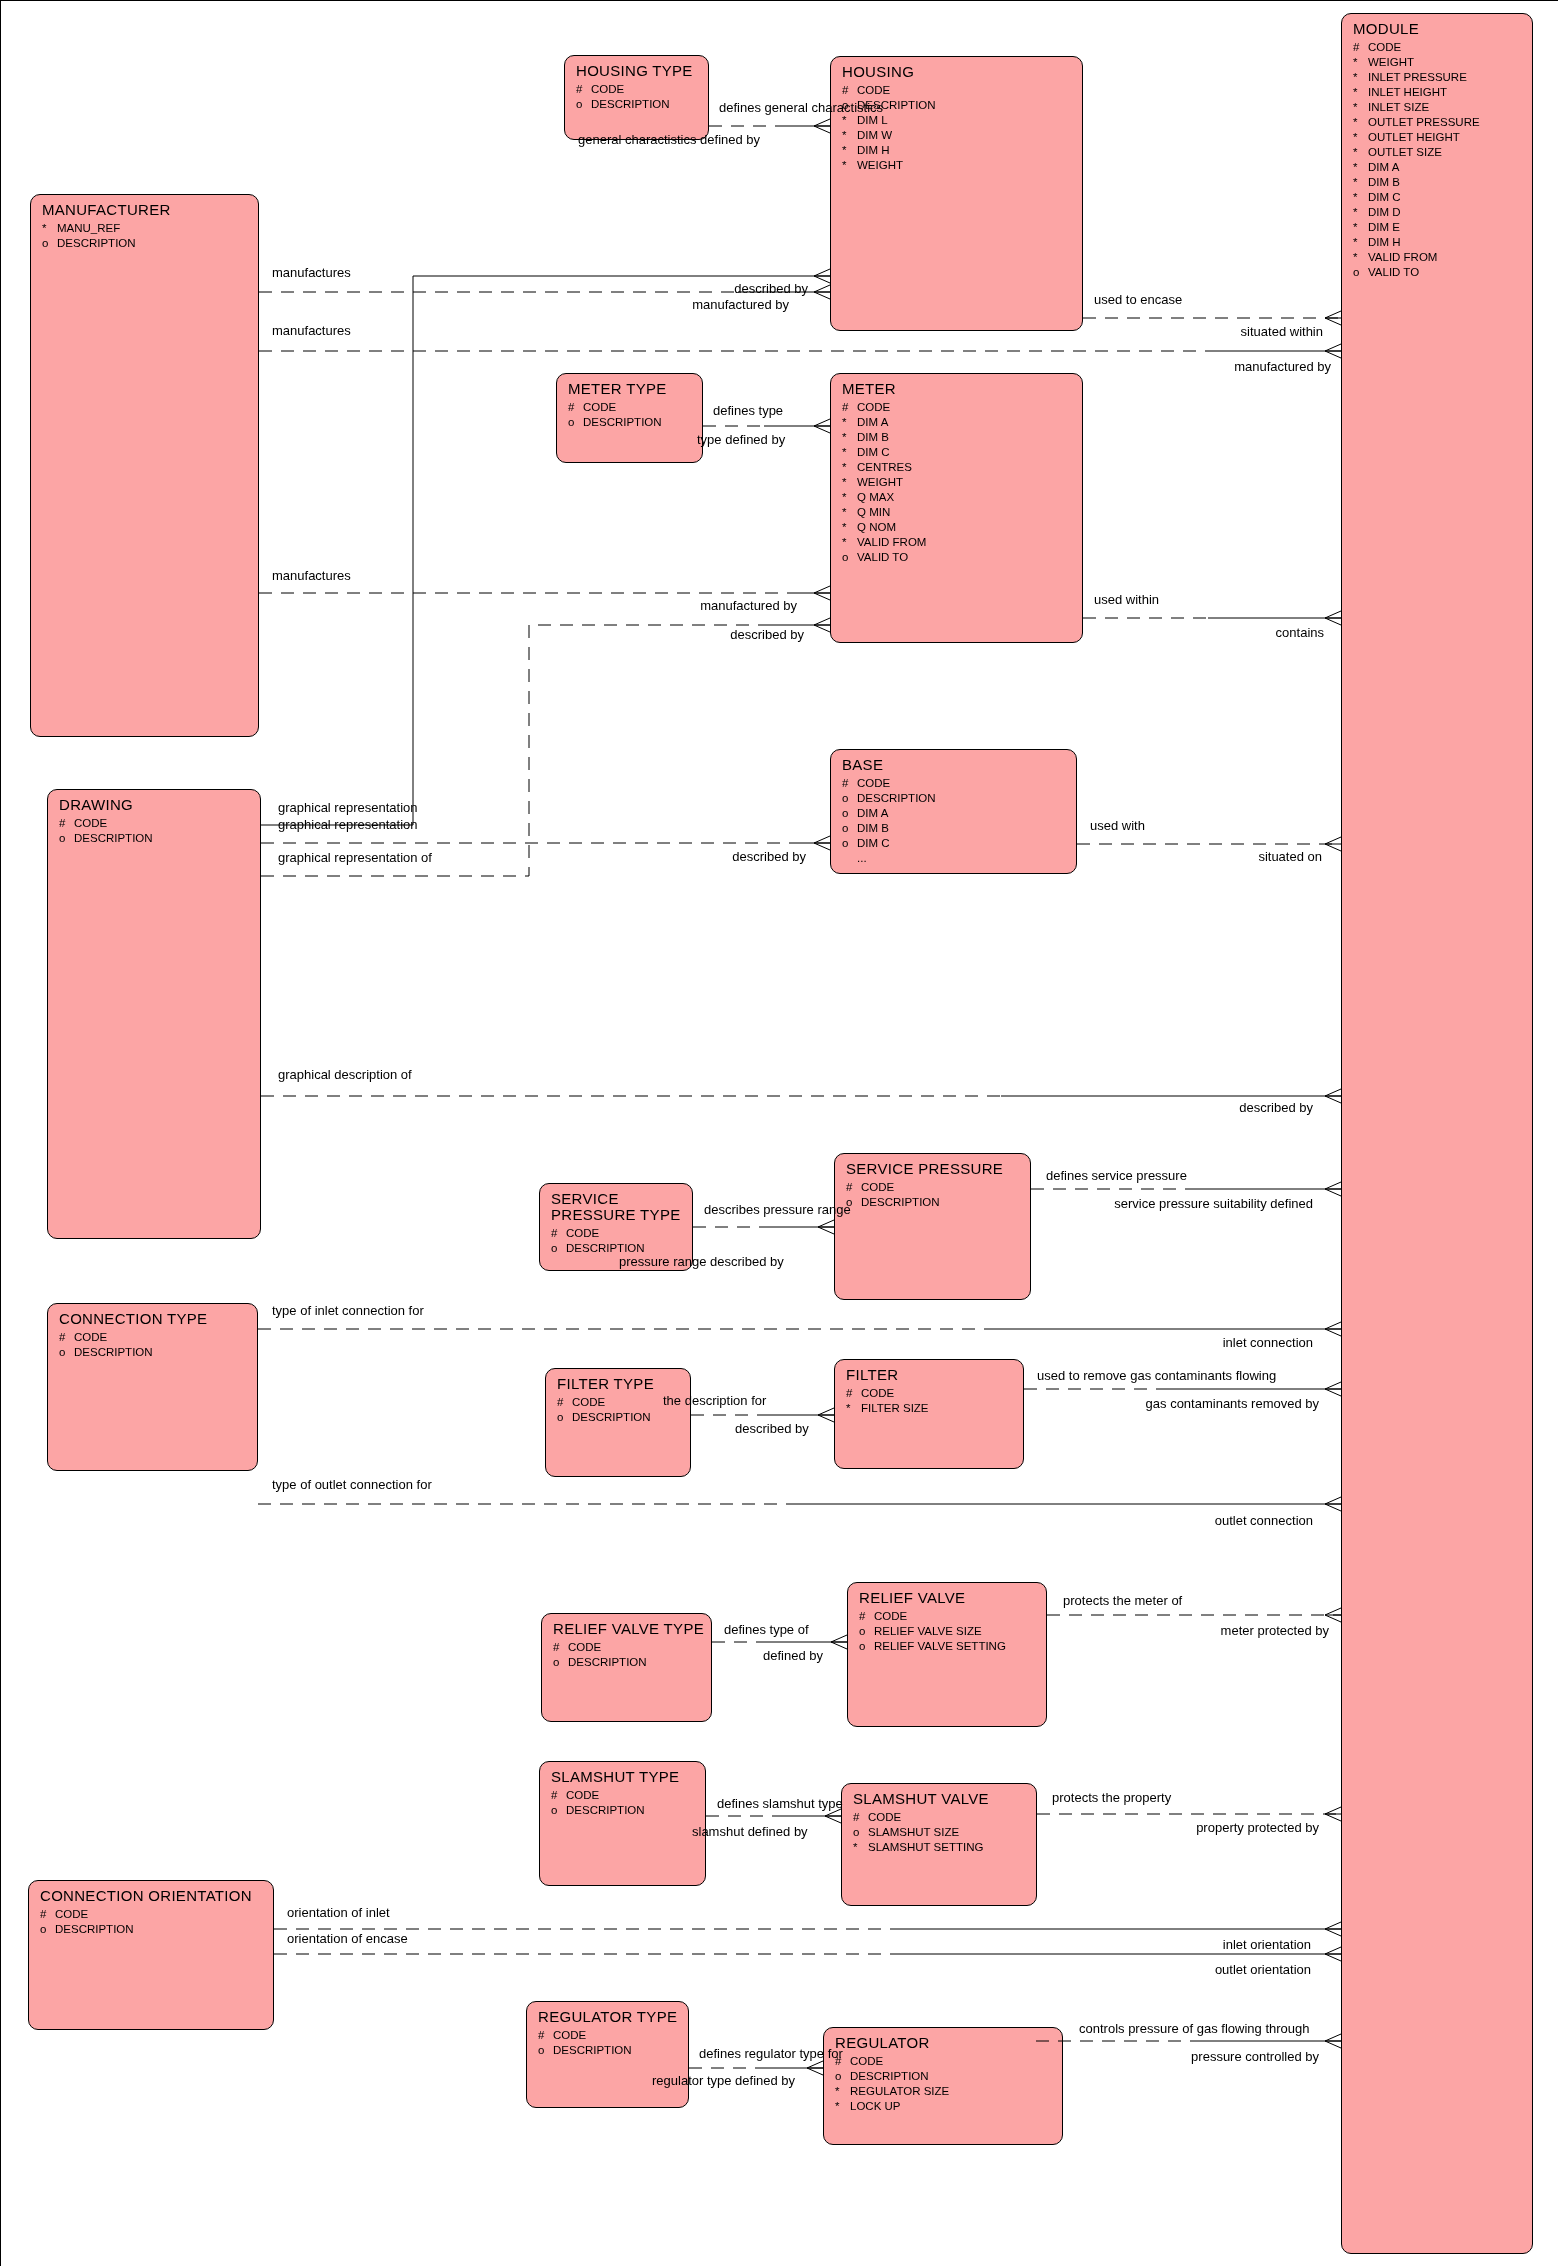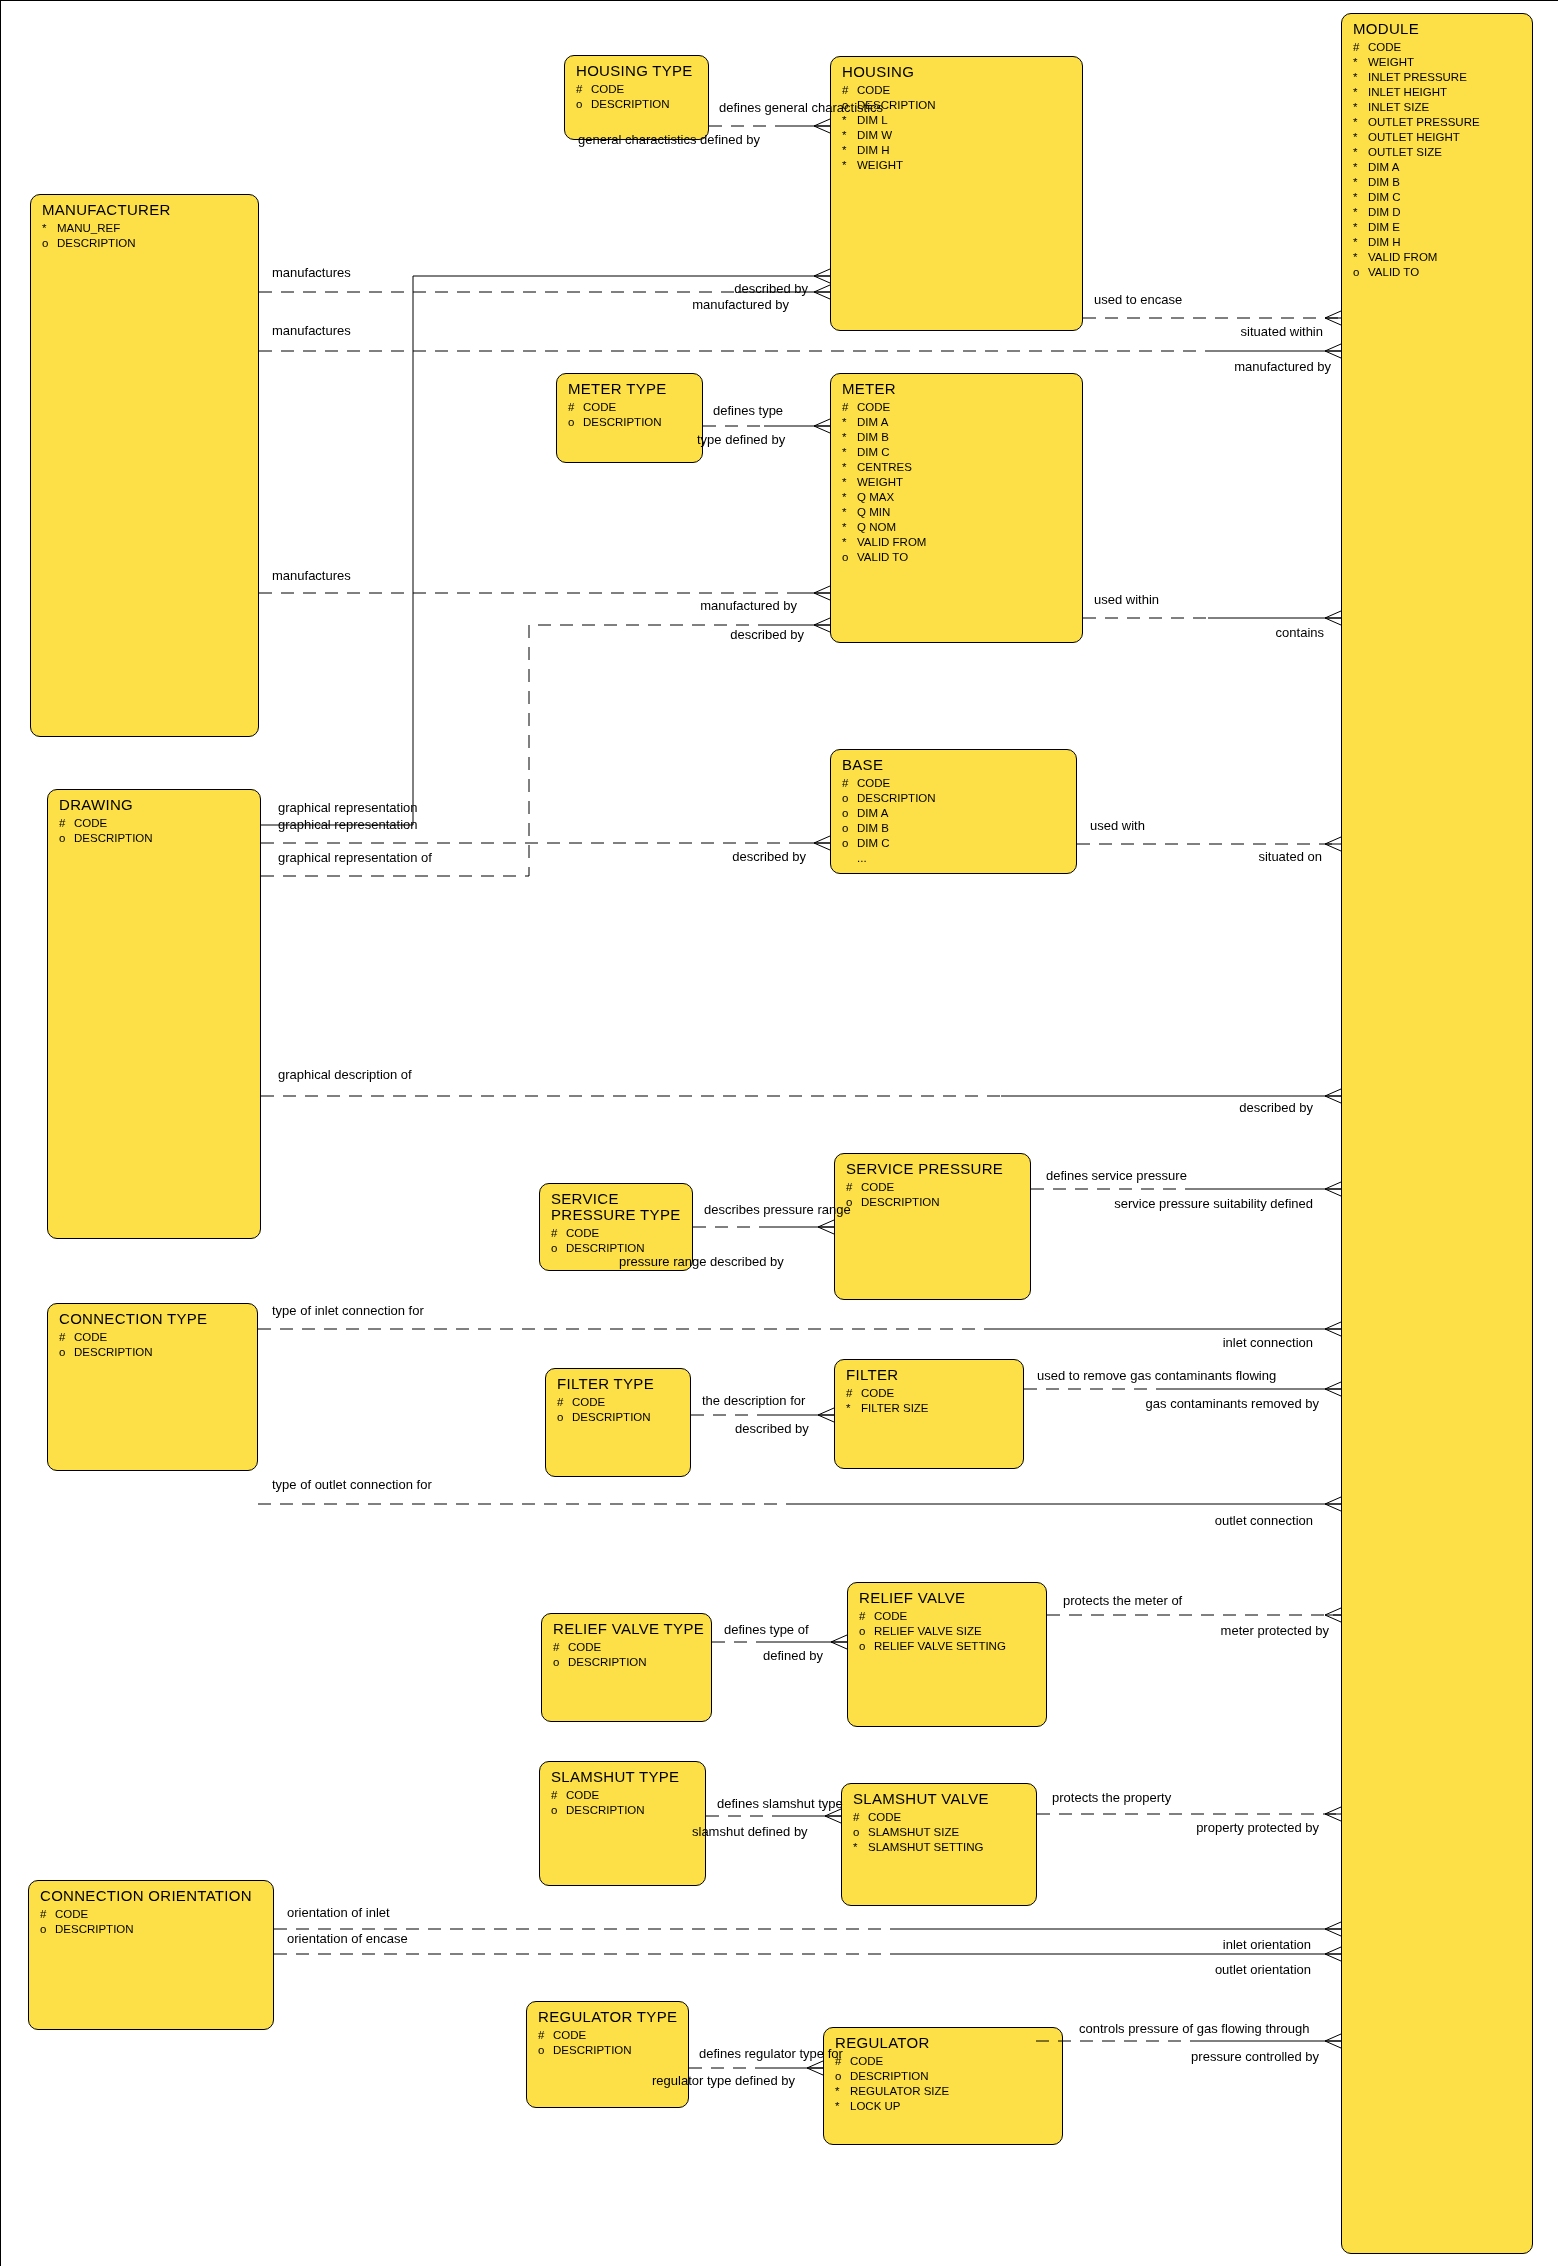--- a/index.html
+++ b/index.html
@@ -1,17 +1,17 @@
 <!DOCTYPE html>
 <html><head>
 <meta charset="utf-8">
 <style>
   html,body{margin:0;padding:0;background:#e8e8e8;font-family:"Liberation Sans",sans-serif;}
   #canvas{position:relative;width:1558px;height:2266px;background:#ffffff;border:1px solid #000;margin:0 auto;overflow:hidden;}
-  .entity{position:absolute;background:#fde047;border:1px solid #000;border-radius:10px;box-sizing:border-box;padding:7px 6px 4px 11px;z-index:1;}
+  .entity{position:absolute;background:#fca5a5;border:1px solid #000;border-radius:10px;box-sizing:border-box;padding:7px 6px 4px 11px;z-index:1;}
   .entity .title{font-size:15px;line-height:16px;color:#000;white-space:pre-line;letter-spacing:.3px;margin-bottom:3px;}
   .entity .attr{display:flex;font-size:11.5px;line-height:15px;color:#000;white-space:nowrap;}
   .entity .attr .tag{width:15px;flex:0 0 15px;}
   .rel-label{position:absolute;font-size:13px;line-height:13px;color:#000;white-space:nowrap;z-index:2;}
   .rel-label.end{transform:translateX(-100%);}
   #wires{position:absolute;left:0;top:0;z-index:3;pointer-events:none;}
 </style>
 </head>
 <body>
 
@@ -475,21 +475,21 @@
     <span class="rel-label" style="left: 1089px; top: 818px;">used with</span>
     <span class="rel-label end" style="left: 1321px; top: 849px;">situated on</span>
     <span class="rel-label" style="left: 277px; top: 1067px;">graphical description of</span>
     <span class="rel-label end" style="left: 1312px; top: 1100px;">described by</span>
     <span class="rel-label" style="left: 703px; top: 1202px;">describes pressure range</span>
     <span class="rel-label" style="left: 618px; top: 1234px; margin-top: 20px;">pressure range described by</span>
     <span class="rel-label" style="left: 1045px; top: 1168px;">defines service pressure</span>
     <span class="rel-label end" style="left: 1312px; top: 1196px;">service pressure suitability defined</span>
     <span class="rel-label" style="left: 271px; top: 1303px;">type of inlet connection for</span>
     <span class="rel-label end" style="left: 1312px; top: 1335px;">inlet connection</span>
-    <span class="rel-label" style="left: 701px; top: 1393px;">the description for</span>
+    <span class="rel-label" style="left: 662px; top: 1393px;">the description for</span>
     <span class="rel-label" style="left: 734px; top: 1421px;">described by</span>
     <span class="rel-label" style="left: 1036px; top: 1368px;">used to remove gas contaminants flowing</span>
     <span class="rel-label end" style="left: 1318px; top: 1396px;">gas contaminants removed by</span>
     <span class="rel-label" style="left: 271px; top: 1477px;">type of outlet connection for</span>
     <span class="rel-label end" style="left: 1312px; top: 1513px;">outlet connection</span>
     <span class="rel-label" style="left: 723px; top: 1622px;">defines type of</span>
     <span class="rel-label" style="left: 762px; top: 1648px;">defined by</span>
     <span class="rel-label" style="left: 1062px; top: 1593px;">protects the meter of</span>
     <span class="rel-label end" style="left: 1318px; top: 1623px; margin-left: 10px;">meter protected by</span>
     <span class="rel-label" style="left: 716px; top: 1796px;">defines slamshut type</span>

